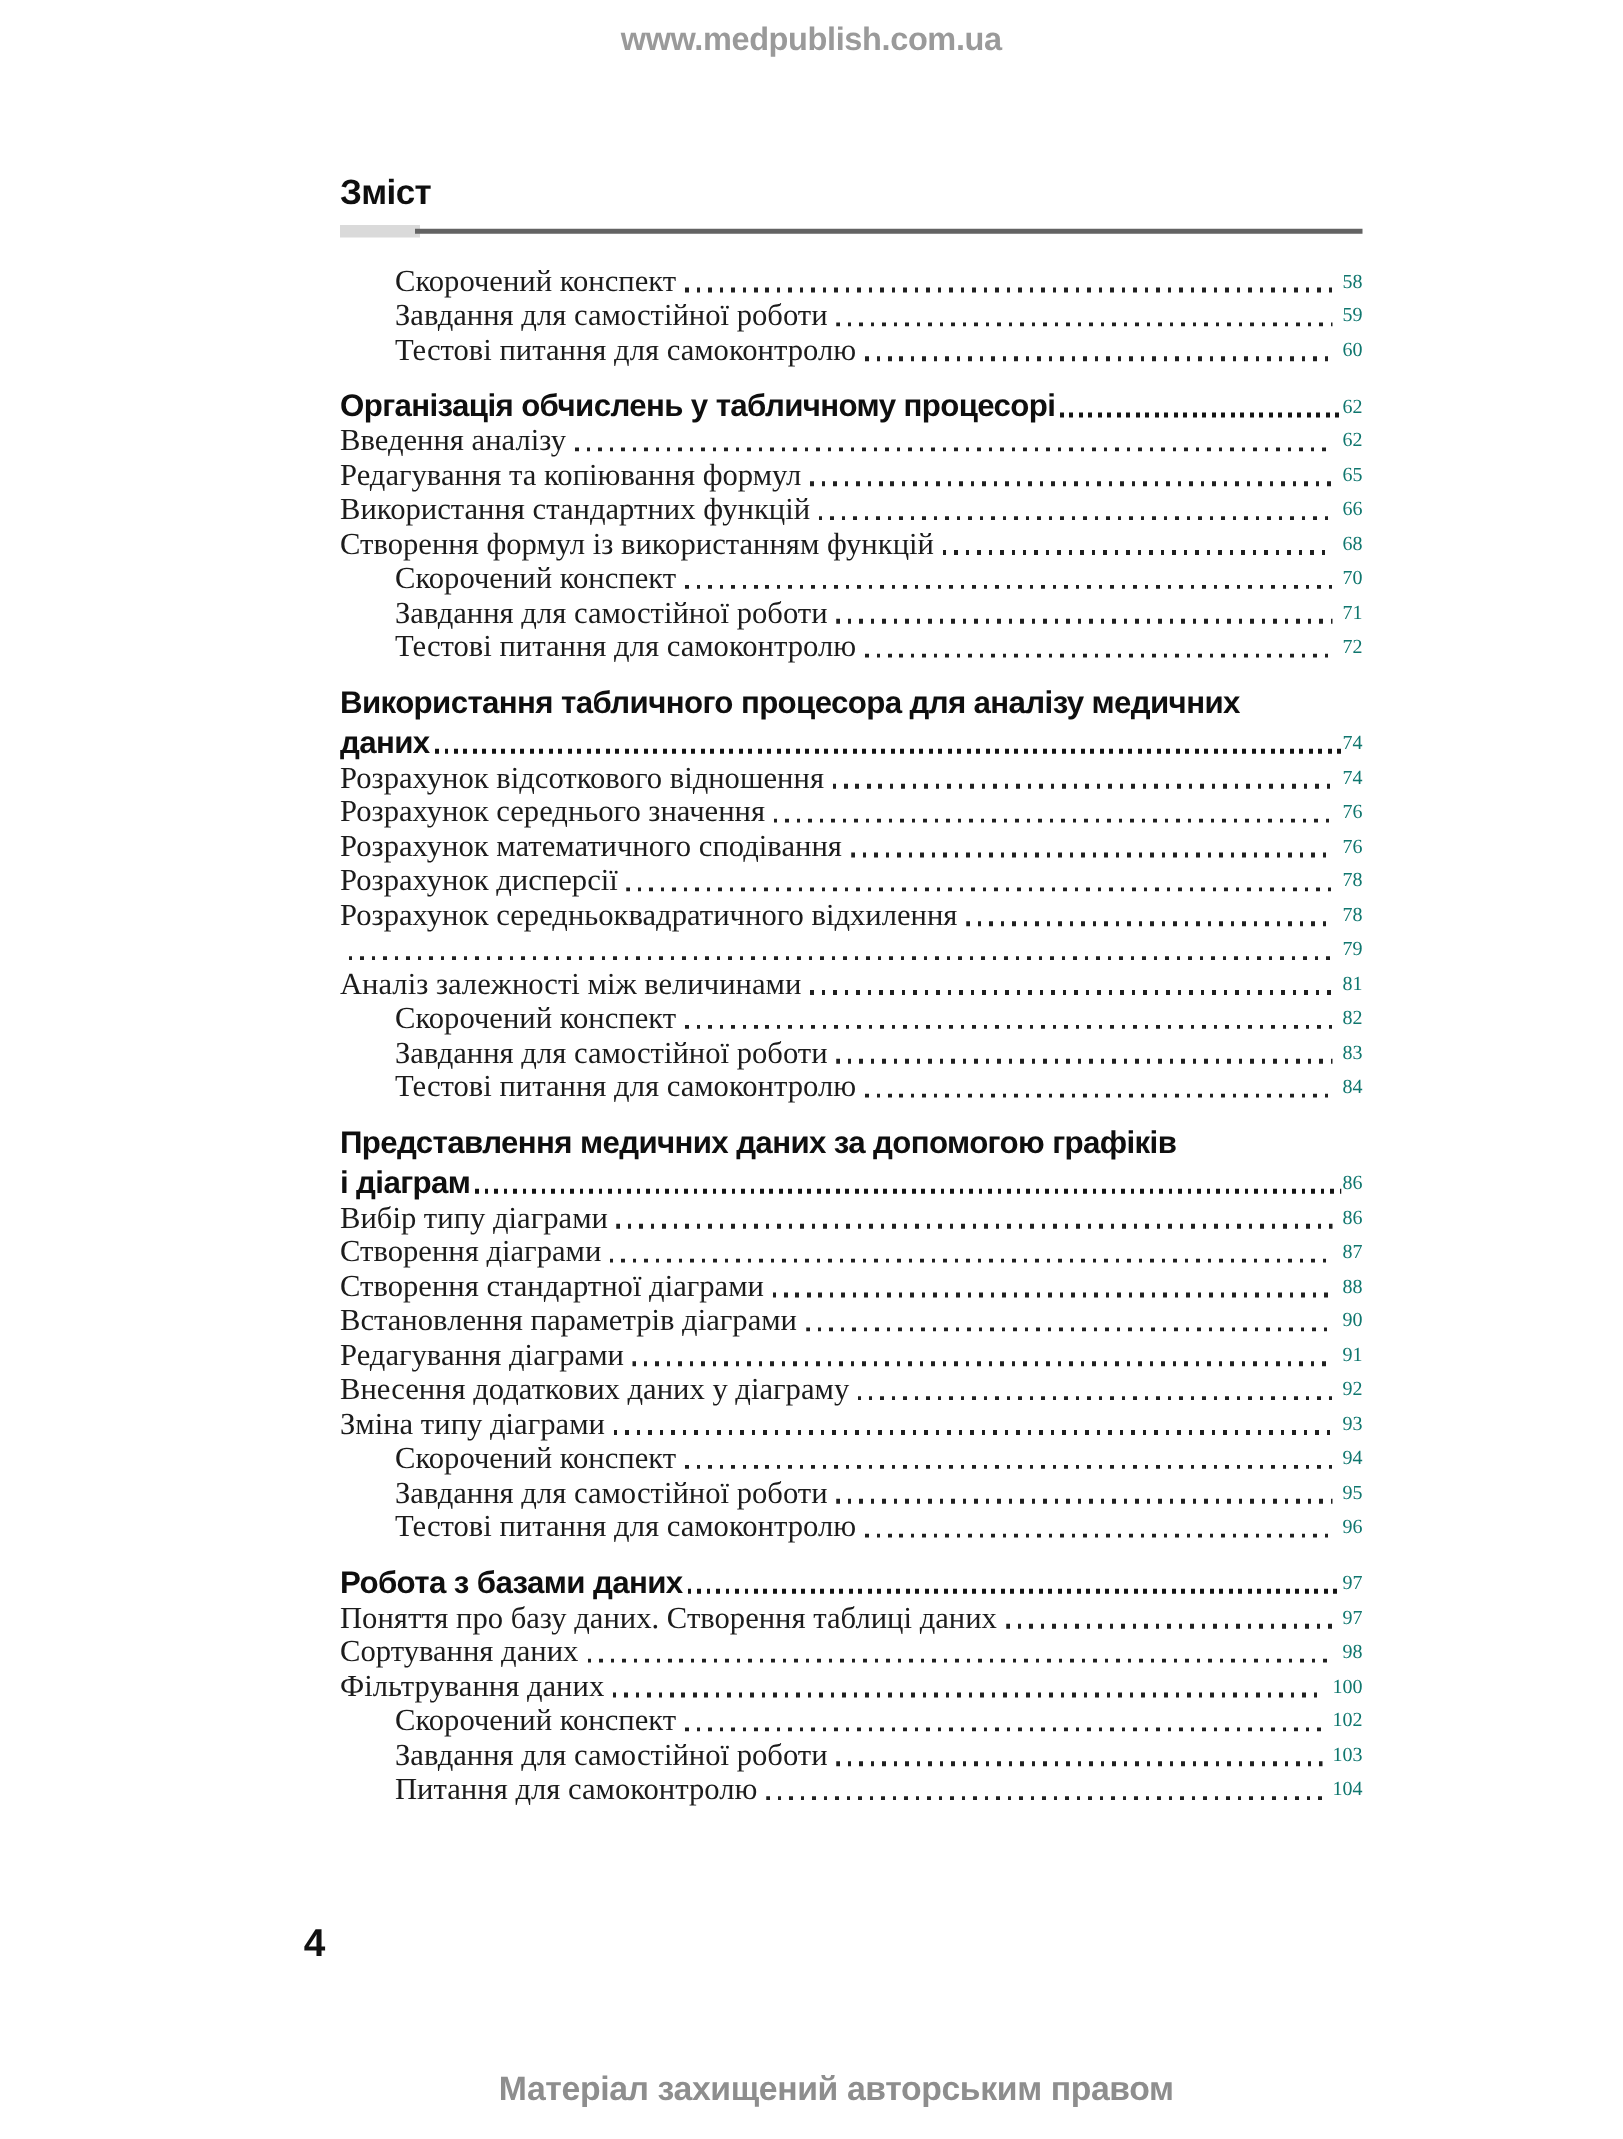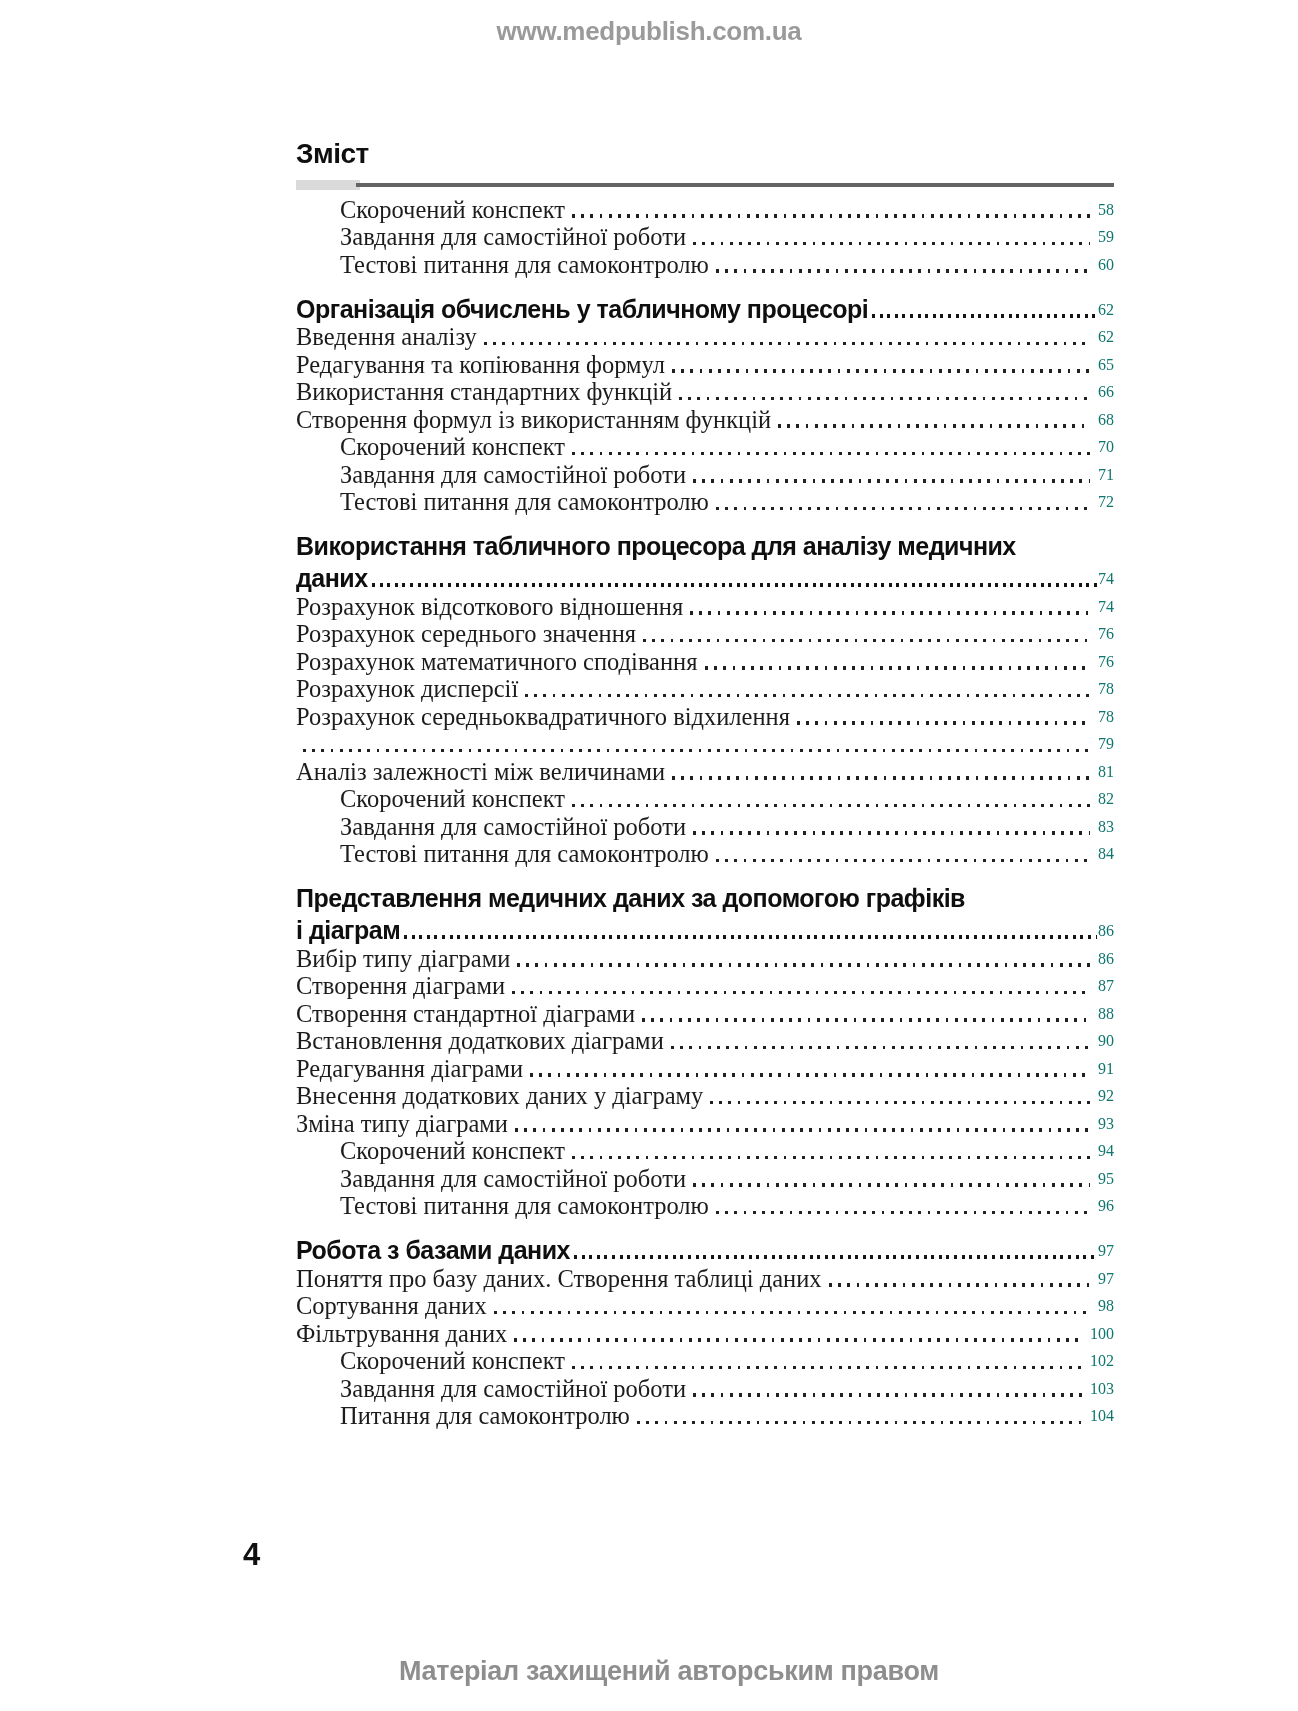--- a/index.html
+++ b/index.html
@@ -19,21 +19,21 @@
     width:100%;
     text-align:center;
     font-family:"Liberation Sans", sans-serif;
     font-weight:bold;
     font-size:26px;
     letter-spacing:-0.3px;
     color:#9a9a9a;
   }
   .toc-column{
     position:absolute;
-    left:296px;
+    left:272px;
     top:138px;
     width:818px;
   }
   .toc-title{
     margin:0;
     font-family:"Liberation Sans", sans-serif;
     font-weight:bold;
     font-size:28px;
     letter-spacing:-0.5px;
     color:#0f0f0f;
@@ -55,21 +55,21 @@
   }
   .title-rule .rule-cap{
     position:absolute;
     left:0;
     top:1px;
     width:64px;
     height:10px;
     background:#dadada;
   }
   .toc-rows{
-    margin-top:4px;
+    margin-top:20px;
   }
   .row{
     display:flex;
     align-items:flex-end;
     height:27.5px;
     font-size:24.5px;
     line-height:27px;
     white-space:nowrap;
   }
   .row .label{flex:0 0 auto;}
@@ -272,21 +272,21 @@
           <span class="label">Створення діаграми</span>
           <span class="leader"></span>
           <span class="pageno">87</span>
         </div>
         <div class="row">
           <span class="label">Створення стандартної діаграми</span>
           <span class="leader"></span>
           <span class="pageno">88</span>
         </div>
         <div class="row">
-          <span class="label">Встановлення додаткових діаграми</span>
+          <span class="label">Встановлення параметрів діаграми</span>
           <span class="leader"></span>
           <span class="pageno">90</span>
         </div>
         <div class="row">
           <span class="label">Редагування діаграми</span>
           <span class="leader"></span>
           <span class="pageno">91</span>
         </div>
         <div class="row">
           <span class="label">Внесення додаткових даних у діаграму</span>

